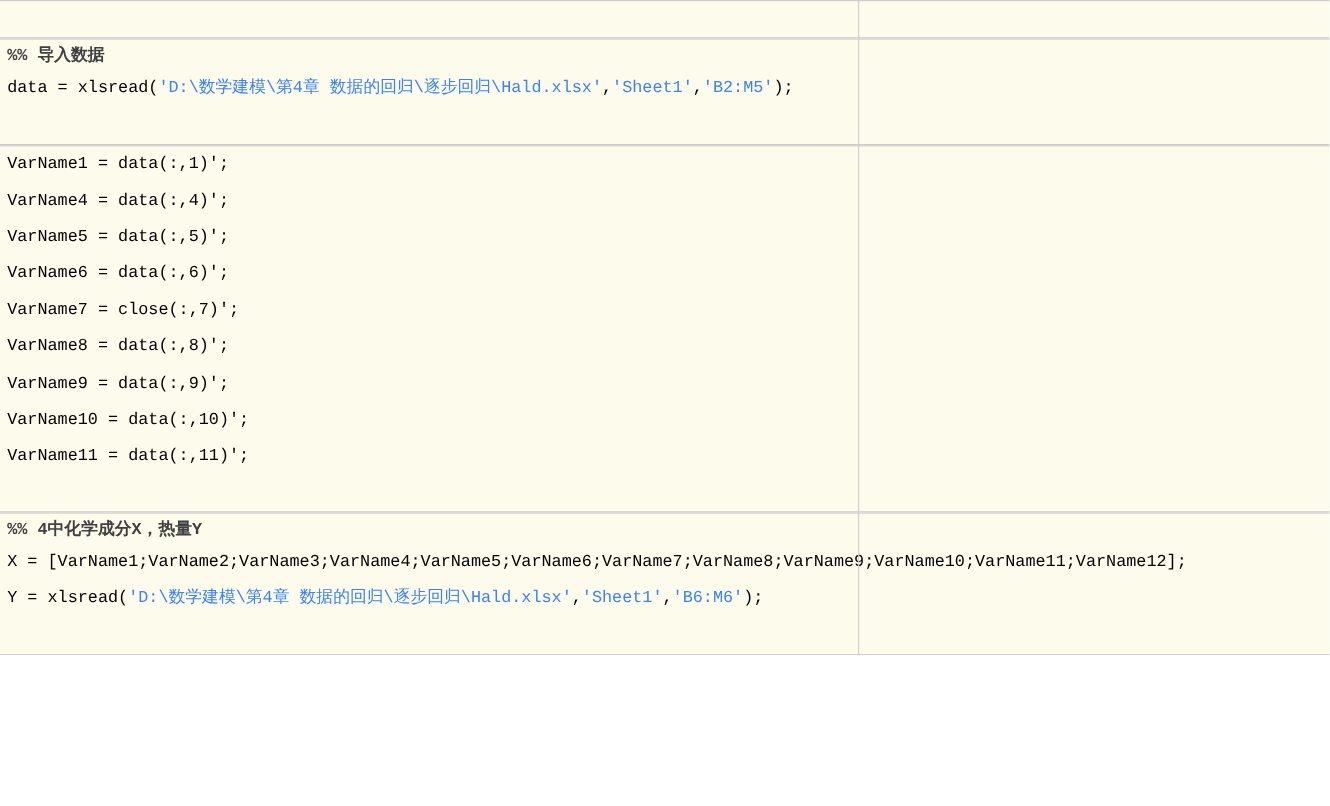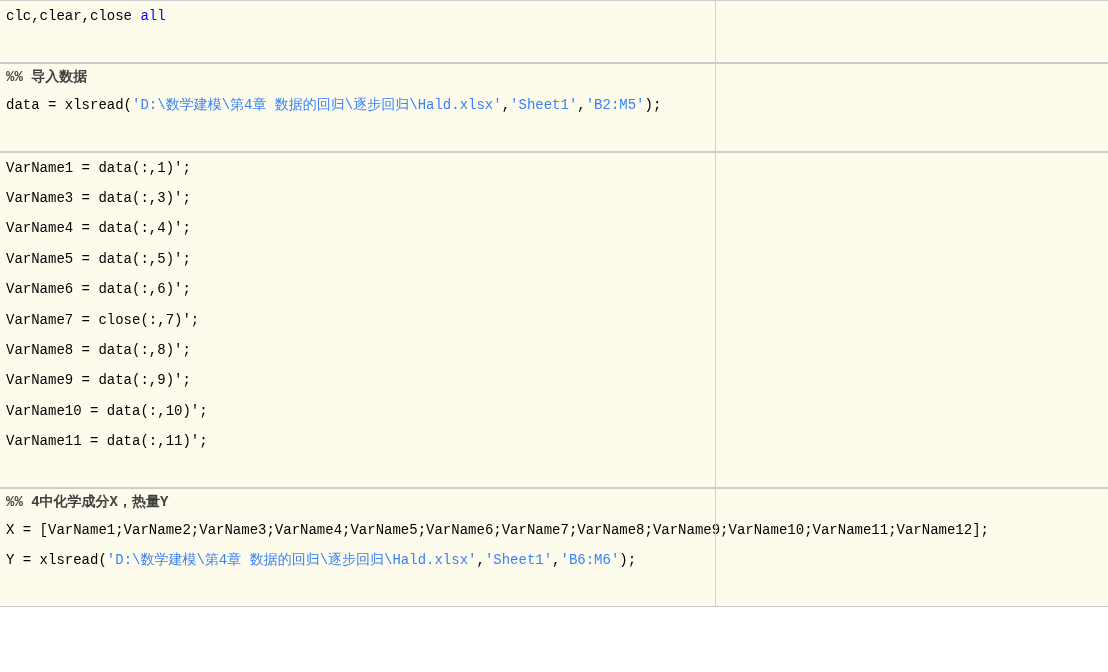--- a/index.html
+++ b/index.html
@@ -43,33 +43,31 @@
     position: relative;
   }
 </style>
 </head>
 <body>
 
 <div class="wrap">
   <div class="vline"></div>
 
   <div class="section">
-    <div class="line"><span class="plain">clc,clear,close </span><span class="kw">all</span></div>
     <div class="line"> </div>
   </div>
 
   <div class="section">
     <div class="section-title">%% 导入数据</div>
     <div class="line"><span class="plain">data = xlsread(</span><span class="str">'D:\数学建模\第4章 数据的回归\逐步回归\Hald.xlsx'</span><span class="plain">,</span><span class="str">'Sheet1'</span><span class="plain">,</span><span class="str">'B2:M5'</span><span class="plain">);</span></div>
     <div class="line"> </div>
   </div>
 
   <div class="section">
     <div class="line">VarName1 = data(:,1)';</div>
-    <div class="line">VarName3 = data(:,3)';</div>
     <div class="line">VarName4 = data(:,4)';</div>
     <div class="line">VarName5 = data(:,5)';</div>
     <div class="line">VarName6 = data(:,6)';</div>
     <div class="line">VarName7 = close(:,7)';</div>
     <div class="line">VarName8 = data(:,8)';</div>
     <div class="line">VarName9 = data(:,9)';</div>
     <div class="line">VarName10 = data(:,10)';</div>
     <div class="line">VarName11 = data(:,11)';</div>
     <div class="line"> </div>
   </div>

